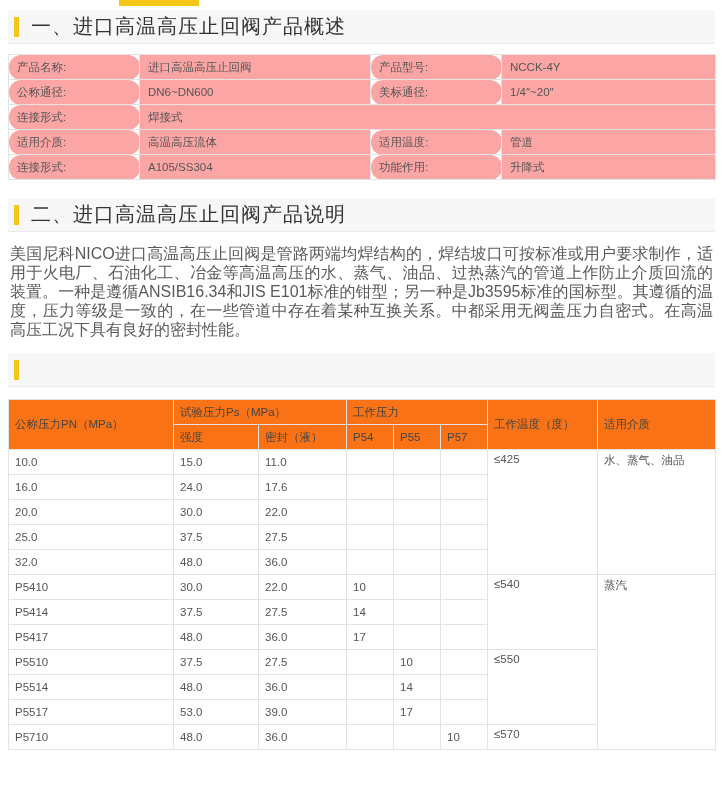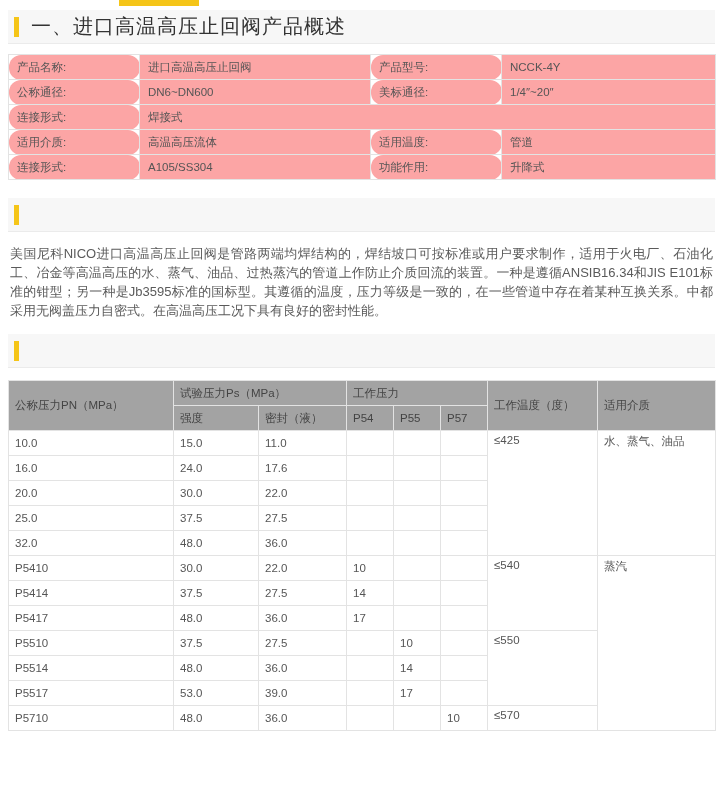--- a/index.html
+++ b/index.html
@@ -75,42 +75,42 @@
   }
   .t-overview td.lbl { background: #fca5a5; color: #555; border-radius: 12px; }
   .t-overview col.c1 { width: 131px; }
   .t-overview col.c2 { width: 231px; }
   .t-overview col.c3 { width: 131px; }
   .t-overview col.c4 { width: 214px; }
 
   
   .desc {
     margin: 12px 10px 0 10px;
-    font-size: 13px;
+    font-size: 16px;
     color: #5a5a5a;
     line-height: 19px;
     text-align: justify;
   }
 
   
   .t-spec {
     margin-top: 12px;
   }
   .t-spec td, .t-spec th {
     border: 1px solid #e3e3e3;
     font-size: 11.5px;
     color: #555;
     padding: 3px 6px;
     height: 25px;
     vertical-align: middle;
     font-weight: normal;
     text-align: left;
     background: #fff;
   }
-  .t-spec .hrow td { background: #a3a3a3; color: #444; }
+  .t-spec .hrow td { background: #f97316; color: #444; }
   .t-spec col.s1 { width: 165px; }
   .t-spec col.s2 { width: 85px; }
   .t-spec col.s3 { width: 88px; }
   .t-spec col.s4 { width: 47px; }
   .t-spec col.s5 { width: 47px; }
   .t-spec col.s6 { width: 47px; }
   .t-spec col.s7 { width: 110px; }
   .t-spec col.s8 { width: 118px; }
 
   .gap-1 { height: 18px; }
@@ -169,20 +169,21 @@
         <td>升降式</td>
       </tr>
     </tbody>
   </table>
 
   <div class="gap-1"></div>
 
   <div>
     <div class="section-head">
       <div class="bar"></div>
+      <div class="htext">二、进口高温高压止回阀产品说明</div>
     </div>
   </div>
 
   <div class="desc">美国尼科NICO进口高温高压止回阀是管路两端均焊结构的，焊结坡口可按标准或用户要求制作，适用于火电厂、石油化工、冶金等高温高压的水、蒸气、油品、过热蒸汽的管道上作防止介质回流的装置。一种是遵循ANSIB16.34和JIS E101标准的钳型；另一种是Jb3595标准的国标型。其遵循的温度，压力等级是一致的，在一些管道中存在着某种互换关系。中都采用无阀盖压力自密式。在高温高压工况下具有良好的密封性能。</div>
 
   <div class="gap-2"></div>
 
   <div>
     <div class="section-head">
       <div class="bar"></div>

